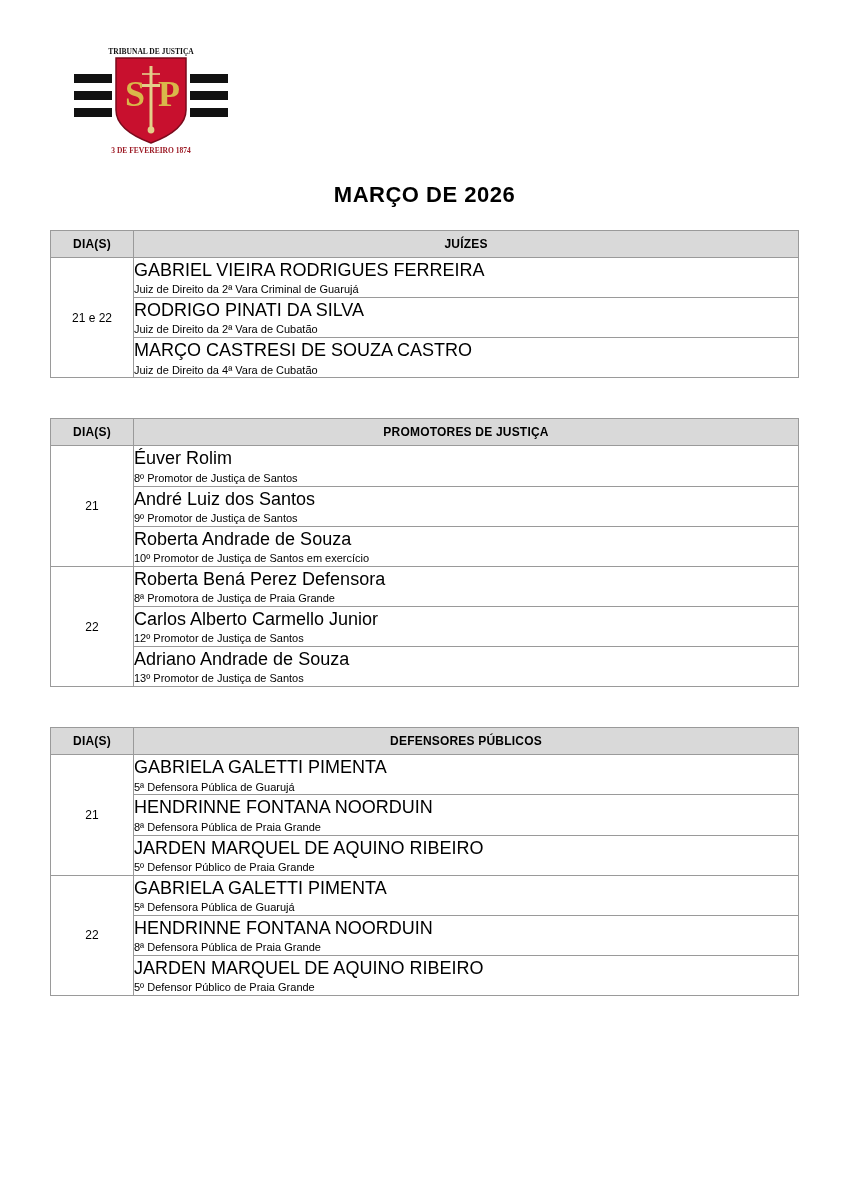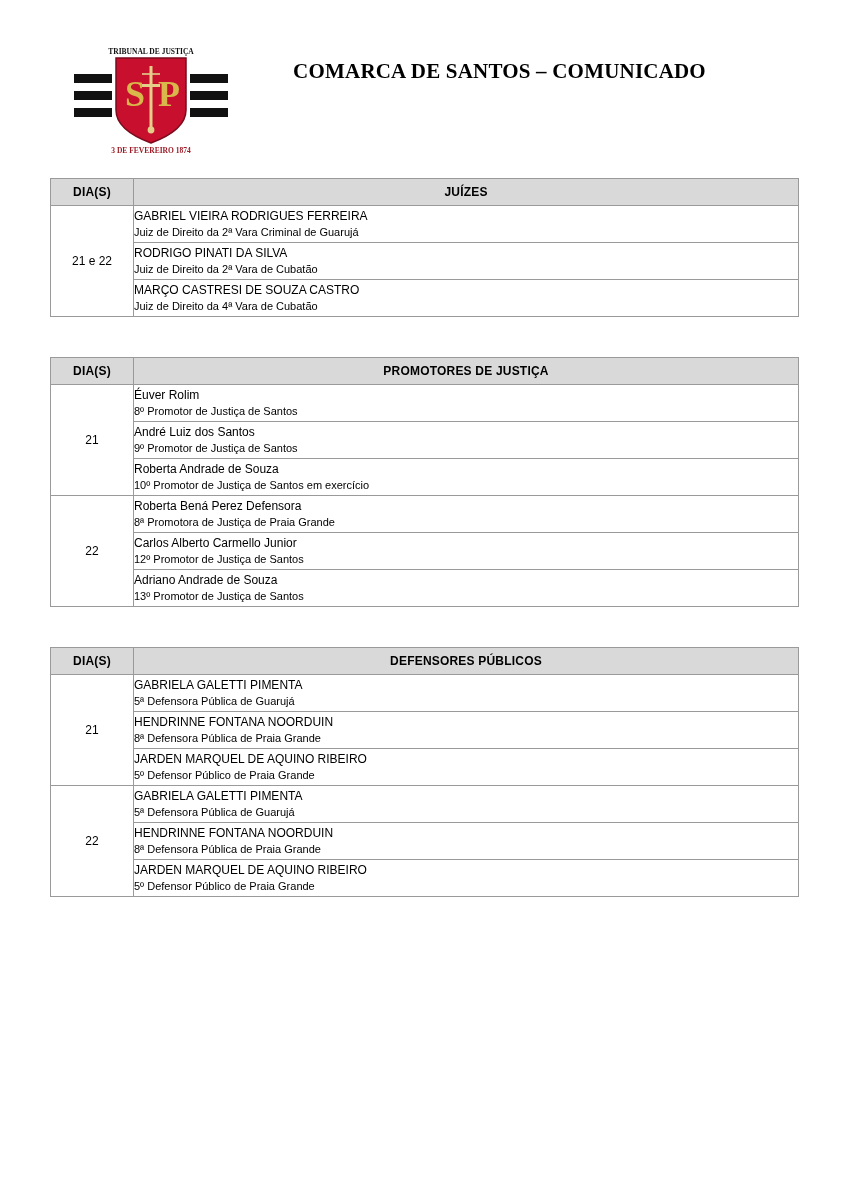--- a/index.html
+++ b/index.html
@@ -104,21 +104,21 @@
   td.col-dia {
     width: 82px;
     text-align: center;
     font-size: 12px;
   }
   td.cell {
     padding: 7px 0 7px 10px;
     height: 36px;
   }
   .pname {
-    font-size: 12px;
+    font-size: 18px;
     line-height: 1.35;
   }
   .prole {
     font-size: 11px;
     line-height: 1.35;
   }
 </style>
 </head>
 <body>
 
@@ -148,24 +148,24 @@
 
         <path d="M70 30 H88" stroke="#e3cf8a" stroke-width="1.6" fill="none"></path>
 
         <text x="79" y="10" font-family="Liberation Serif, serif" font-size="7.5" font-weight="bold" fill="#111111" text-anchor="middle">TRIBUNAL DE JUSTIÇA</text>
 
         <text x="79" y="109" font-family="Liberation Serif, serif" font-size="7.5" font-weight="bold" fill="#9d1b26" text-anchor="middle">3 DE FEVEREIRO 1874</text>
       </svg>
     </div>
 
     <div class="header-titles">
-      <div class="title-main">COMARCA DE SANTOS – COMUNICADO</div>
     </div>
   </div>
 
+  <div class="month">MARÇO DE 2026</div>
 
   <div class="tbl-wrap">
 
     <table class="sched">
       <thead>
         <tr>
           <th class="col-dia">DIA(S)</th>
           <th>JUÍZES</th>
         </tr>
       </thead>

